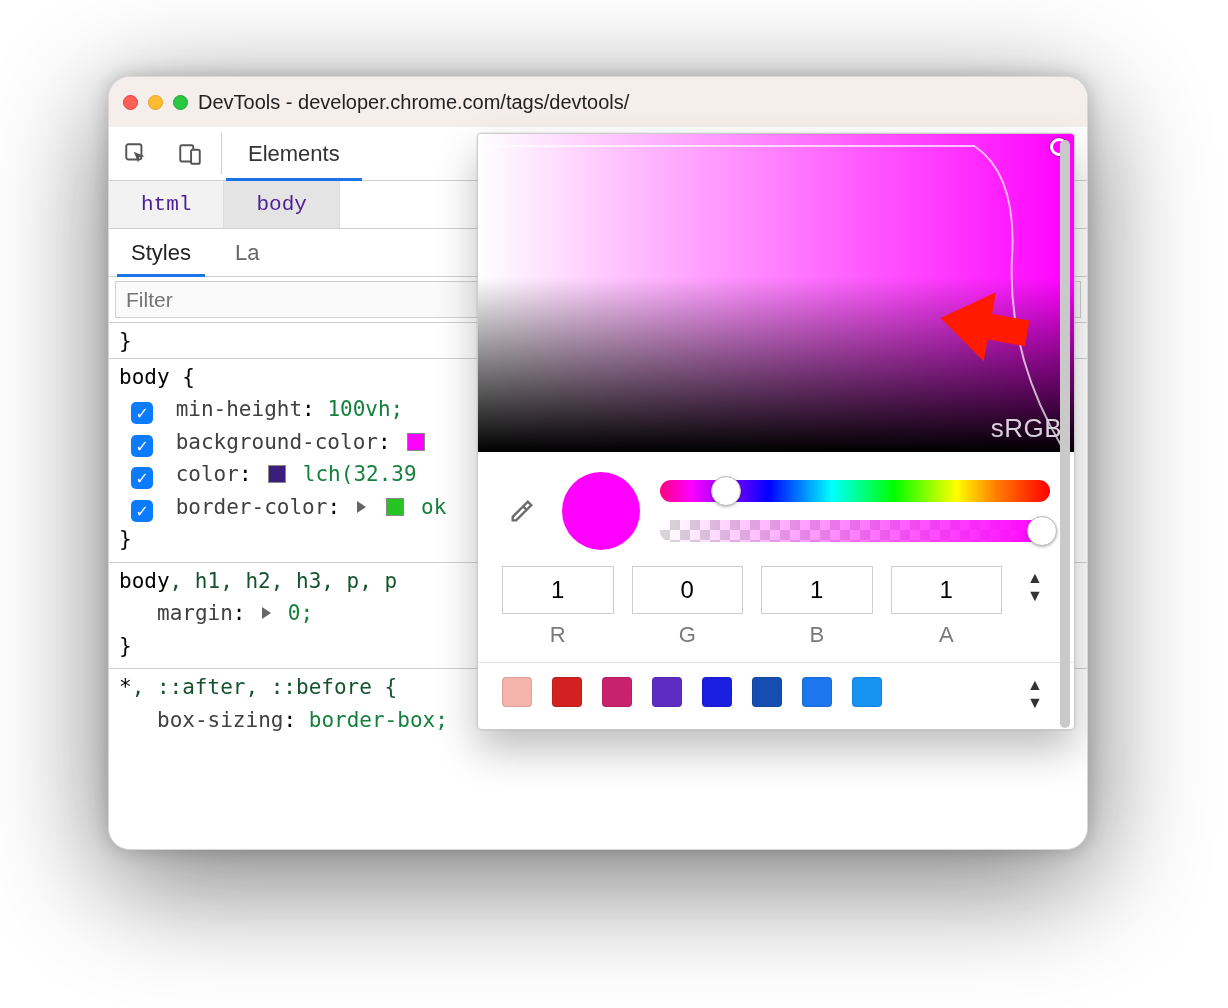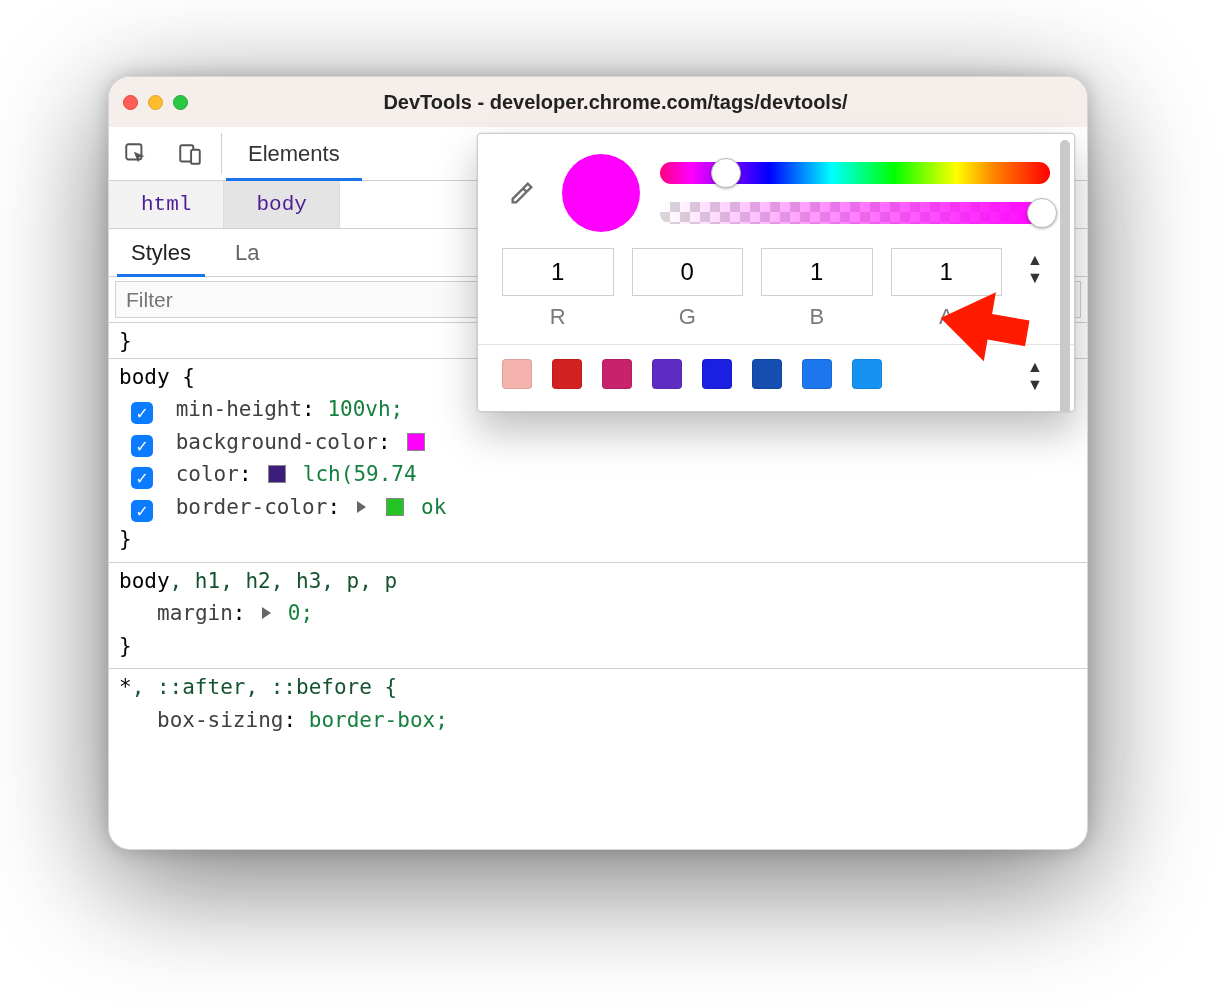--- a/index.html
+++ b/index.html
@@ -34,22 +34,21 @@
     padding: 0 14px;
     gap: 10px;
   }
   .traffic { display: flex; gap: 10px; align-items: center; }
   .dot { width: 15px; height: 15px; border-radius: 50%; }
   .dot.red    { background:#ff5f57; border:1px solid #e14239;}
   .dot.yellow { background:#febc2e; border:1px solid #e0a428;}
   .dot.green  { background:#28c840; border:1px solid #25a43c;}
   .title {
     flex: 1;
-    text-align: center;
-    font-weight: 700;
+    font-weight: 400;
     font-size: 20px;
     color: #222;
     padding-right: 40px;
   }
   
   .toolbar {
     height: 54px;
     display: flex; align-items: stretch;
     border-bottom: 1px solid #d0d0d0;
     font-size: 22px;
@@ -295,21 +294,21 @@
           <span class="checkbox">✓</span>
           <span class="prop">background-color</span><span>: </span>
           <span class="swatch" style="background:#ff00ff"></span>
           <span class="val"></span>
         </div>
 
         <div class="decl-line">
           <span class="checkbox">✓</span>
           <span class="prop">color</span><span>: </span>
           <span class="swatch" style="background:#3c1d7b"></span>
-          <span class="val">lch(59.74 </span>
+          <span class="val">lch(32.39 </span>
         </div>
 
         <div class="decl-line">
           <span class="checkbox">✓</span>
           <span class="prop">border-color</span><span>:</span>
           <span class="tri-right"></span>
           <span class="swatch" style="background:#23c423"></span>
           <span class="val">ok</span>
         </div>
 
@@ -333,20 +332,27 @@
           <span>*</span><span class="selector-muted">, ::after, ::before {</span>
         </div>
         <div class="decl-line" style="padding-left:42px;">
           <span class="prop">box-sizing</span><span>: </span>
           <span class="val">border-box;</span>
         </div>
       </div>
     </div>
 
     <div class="picker">
+      <div class="spectrum">
+        <svg class="gamut-line" viewBox="0 0 598 318" preserveAspectRatio="none">
+          <path d="M0 12 L498 12 Q540 40 536 120 Q530 220 586 314" stroke="rgba(255,255,255,0.7)" stroke-width="2" fill="none"></path>
+        </svg>
+        <div class="pick-cursor"></div>
+        <div class="srgb-label">sRGB</div>
+      </div>
 
       <div class="picker-row">
         <div class="eyedrop">
           <svg width="28" height="28" viewBox="0 0 24 24" fill="none" stroke="#6b6b6b" stroke-width="2" stroke-linecap="round">
             <path d="M4 20 L4 17 L13 8 L16 11 L7 20 Z"></path>
             <path d="M14 7 L17 4 L20 7 L17 10"></path>
           </svg>
         </div>
         <div class="current-color"></div>
         <div class="sliders">

